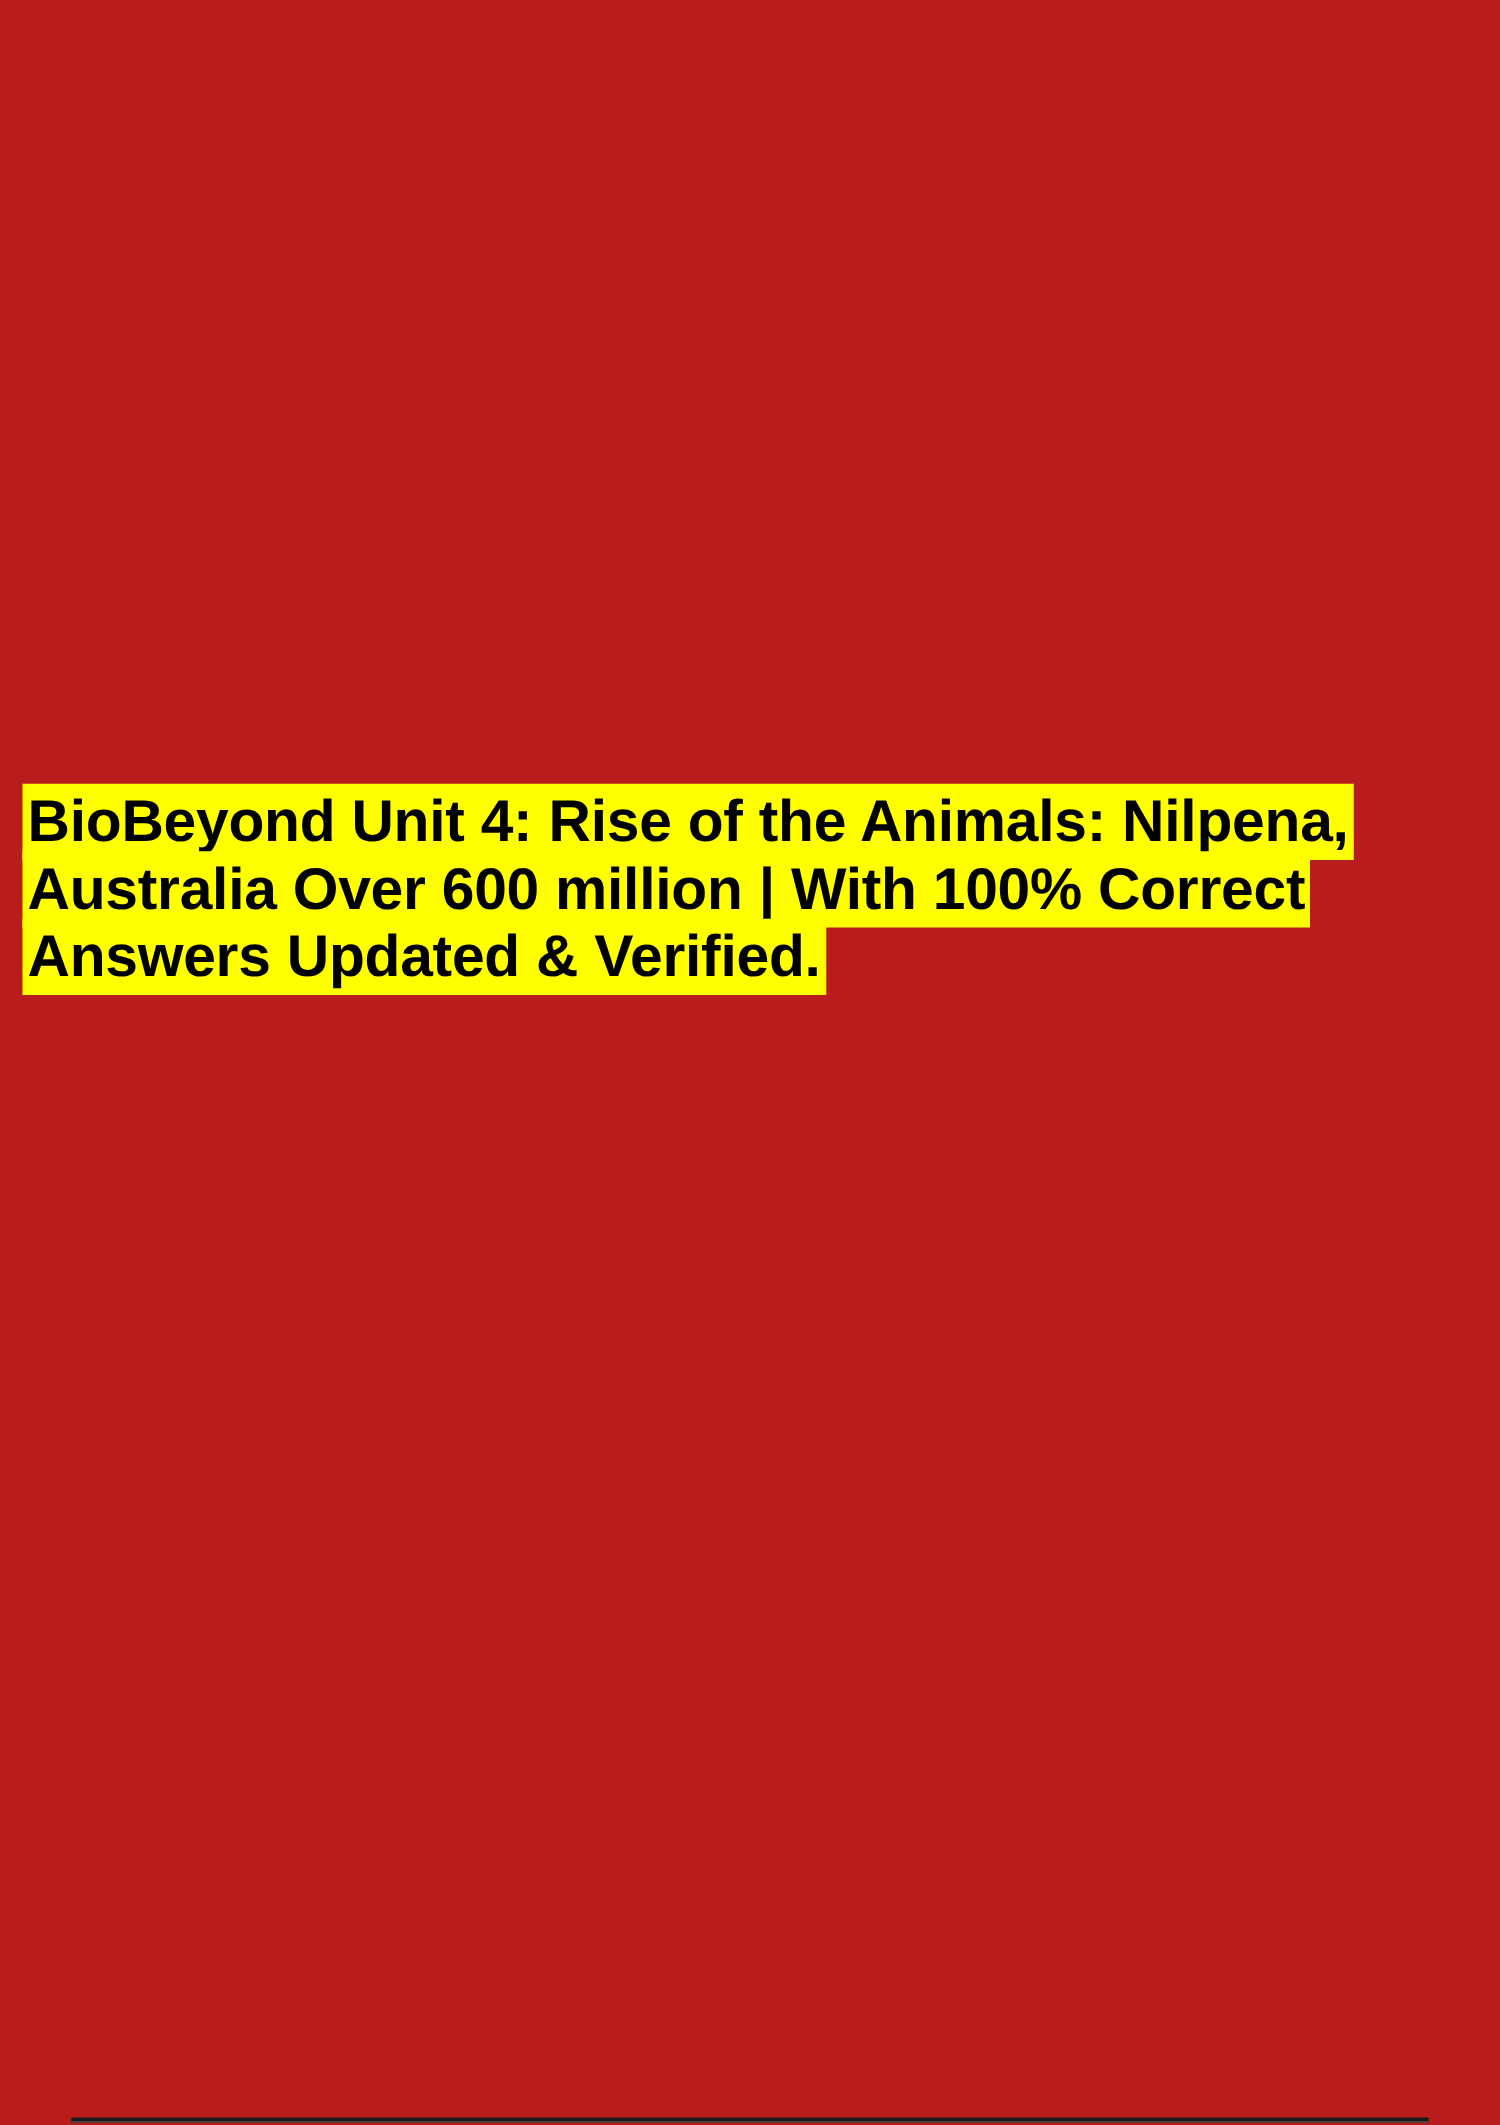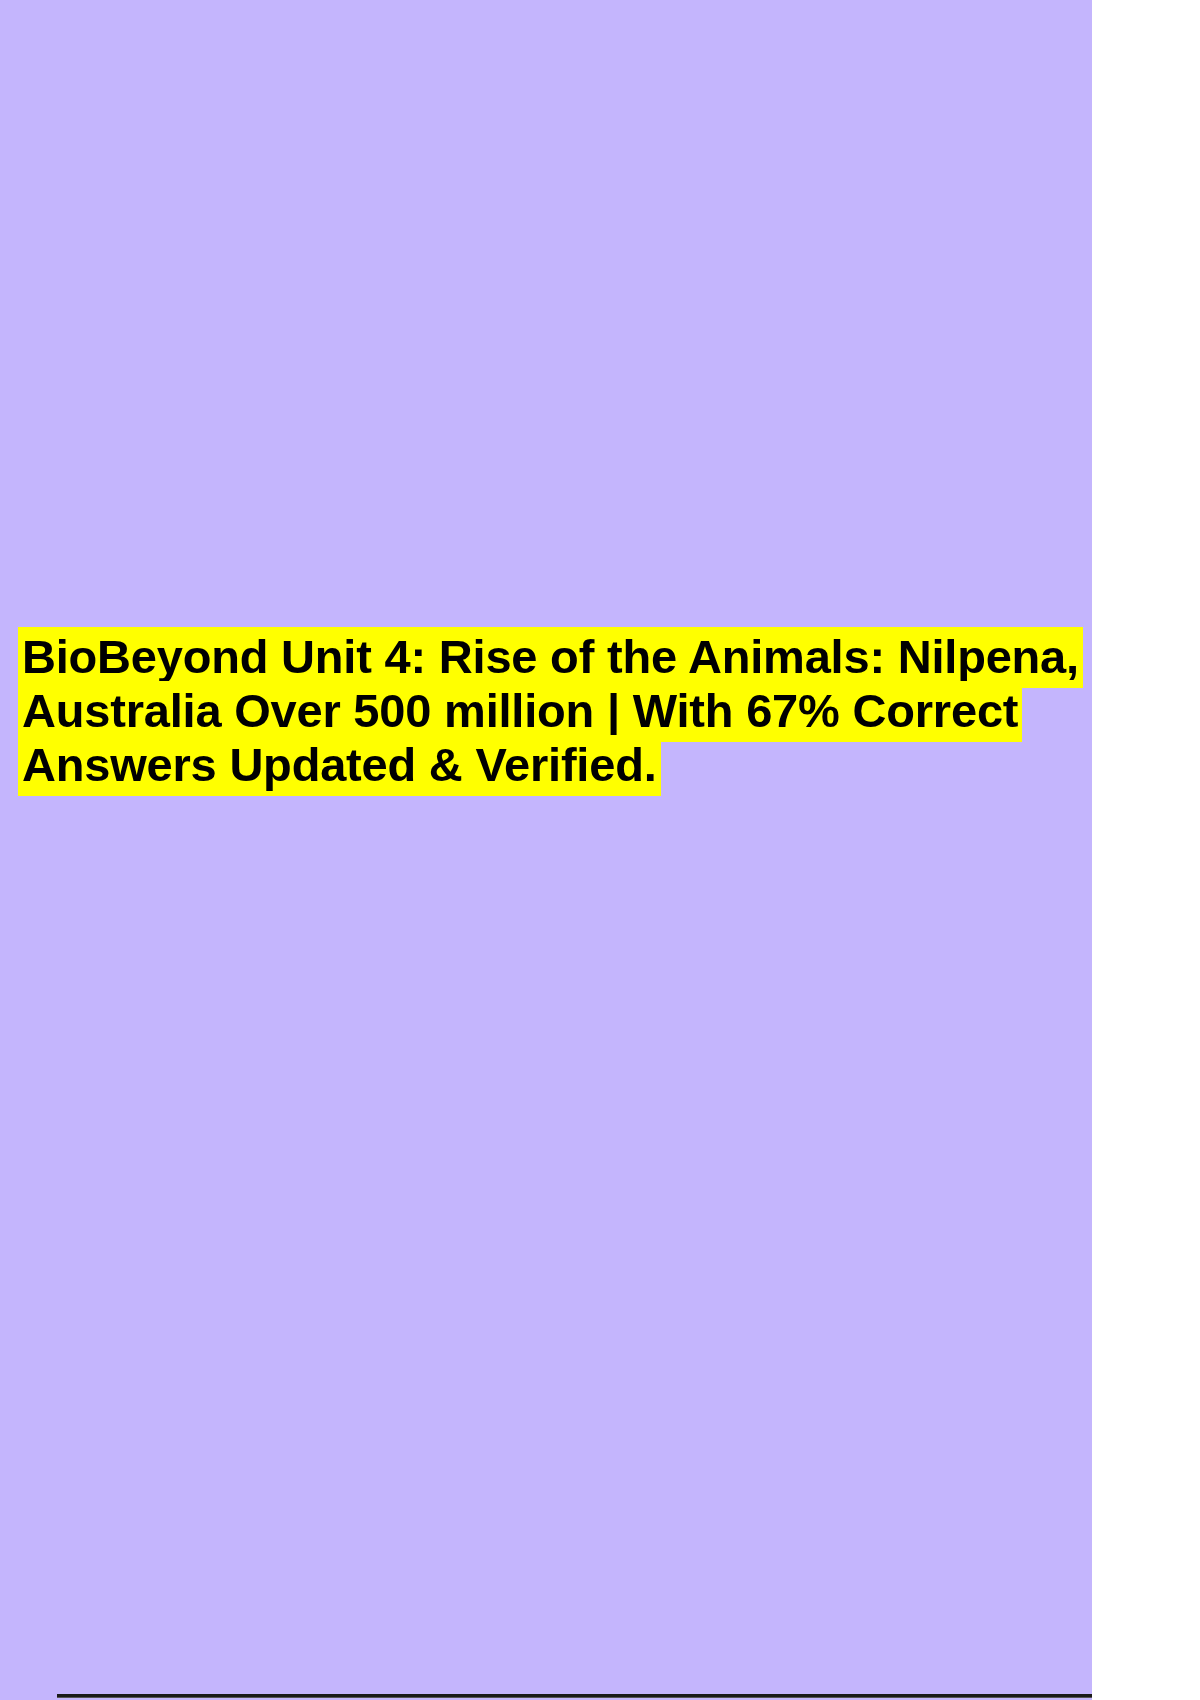--- a/index.html
+++ b/index.html
@@ -8,23 +8,23 @@
     padding: 0;
     background: #ffffff;
   }
   body {
     font-family: "Liberation Sans", sans-serif;
     -webkit-font-smoothing: antialiased;
   }
 
   .page {
     position: relative;
-    width: 1092px;
+    width: 1200px;
     height: 1700px;
-    background: #c4b5fd;
+    background: #b91c1c;
     overflow: hidden;
   }
 
   
   .title-block {
     position: absolute;
     left: 18px;
     top: 630px;
     width: 1210px;          
     font-size: 47px;
@@ -60,19 +60,19 @@
     border-bottom: 1px solid #555555;
   }
 </style>
 </head>
 <body>
 
 <div class="page">
 
   <div class="title-block">
     <span class="title-line"><span class="hl">BioBeyond Unit 4: Rise of the Animals: Nilpena,</span></span>
-    <span class="title-line"><span class="hl">Australia Over 500 million | With 67% Correct</span></span>
+    <span class="title-line"><span class="hl">Australia Over 600 million | With 100% Correct</span></span>
     <span class="title-line"><span class="hl">Answers Updated &amp; Verified.</span></span>
   </div>
 
   <div class="bottom-rule"></div>
 
 </div>
 
 </body></html>

